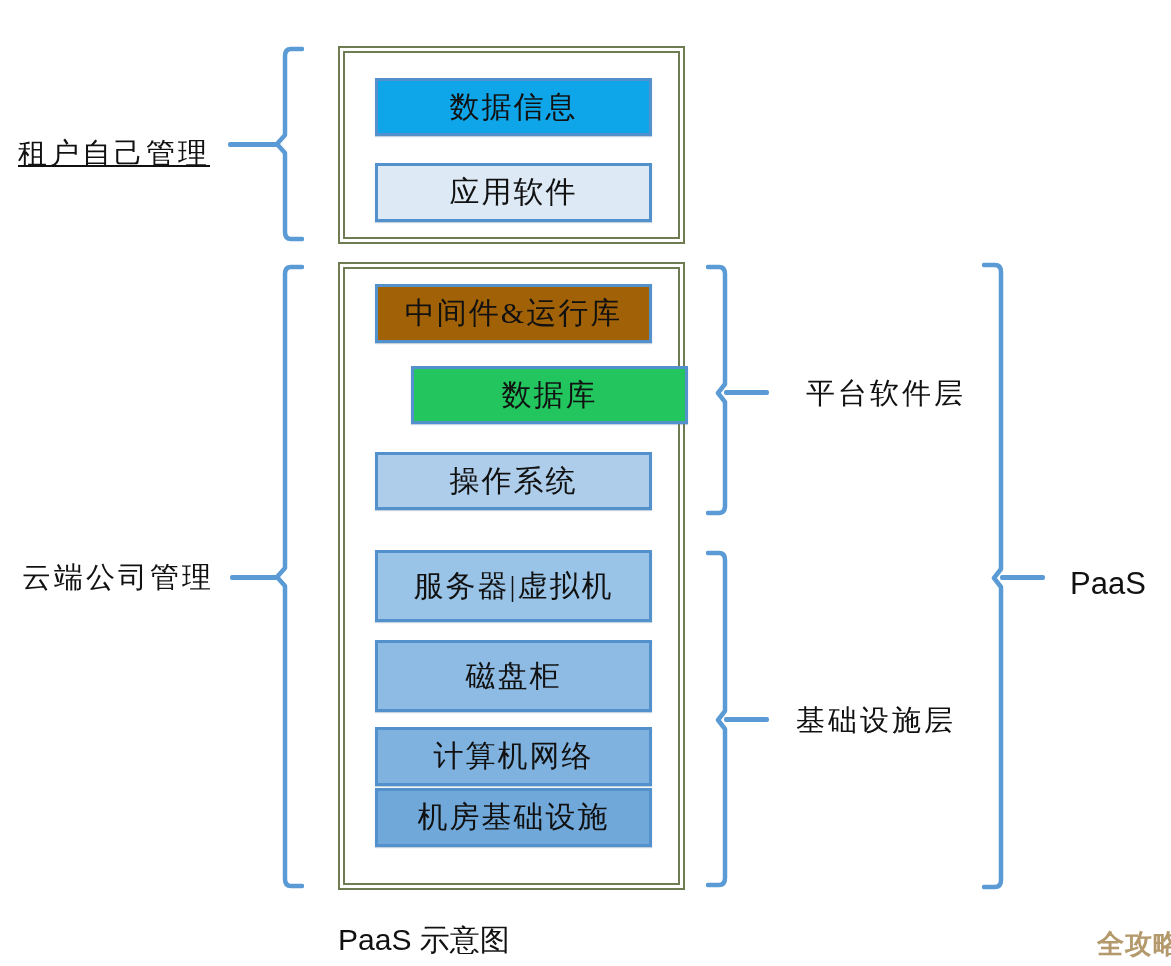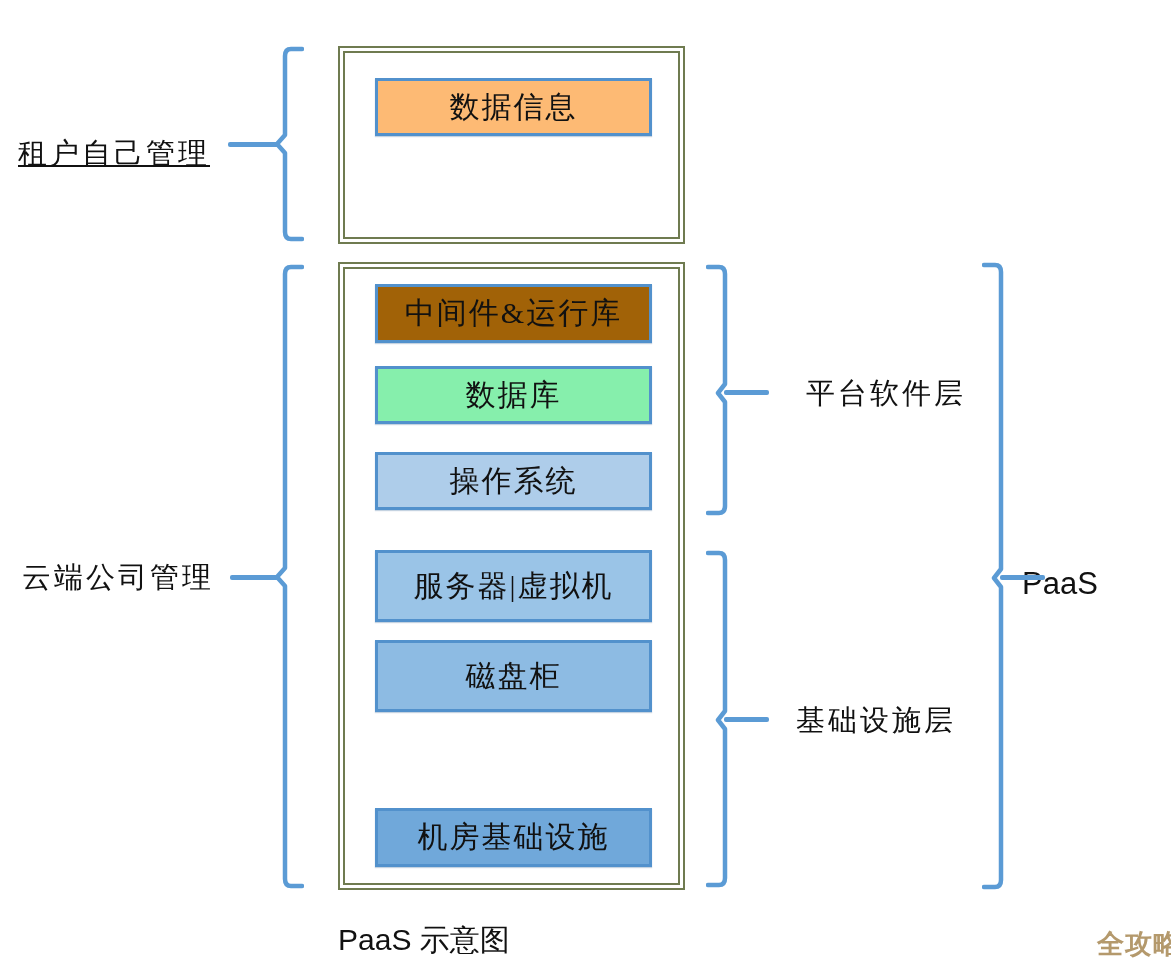--- a/index.html
+++ b/index.html
@@ -46,42 +46,44 @@
 
 <div class="canvas">
 
   <div class="frame" style="left:338px;top:46px;width:347px;height:198px;">
     <div class="inner"></div>
   </div>
   <div class="frame" style="left:338px;top:262px;width:347px;height:628px;">
     <div class="inner"></div>
   </div>
 
-  <div class="box" style="top: 78px; height: 58px; background-color: #fdba74;">数据信息</div>
+  <div class="box" style="top: 78px; height: 58px; background-color: #0ea5e9;">数据信息</div>
+  <div class="box" style="top: 163px; height: 59px; background-color: rgb(221, 234, 246);">应用软件</div>
 
   <div class="box" style="top: 284px; height: 59px; background-color: #a16207;">中间件&amp;运行库</div>
-  <div class="box" style="top: 366px; height: 58px; background-color: #86efac;">数据库</div>
+  <div class="box" style="top: 366px; height: 58px; background-color: #22c55e; margin-left: 36px;">数据库</div>
   <div class="box" style="top: 452px; height: 58px; background-color: rgb(174, 205, 234);">操作系统</div>
   <div class="box" style="top: 550px; height: 72px; background-color: rgb(154, 196, 231);">服务器|虚拟机</div>
   <div class="box" style="top: 640px; height: 72px; background-color: rgb(141, 187, 227);">磁盘柜</div>
-  <div class="box" style="top: 808px; height: 59px; background-color: rgb(112, 168, 218);">机房基础设施</div>
+  <div class="box" style="top: 727px; height: 59px; background-color: rgb(127, 178, 223);">计算机网络</div>
+  <div class="box" style="top: 788px; height: 59px; background-color: rgb(112, 168, 218);">机房基础设施</div>
 
   <div class="lbl" style="left:18px;top:154px;text-decoration:underline;">租户自己管理</div>
   <div class="connector" style="left:228px;top:142px;width:52px;"></div>
 
   <div class="lbl" style="left:22px;top:578px;">云端公司管理</div>
   <div class="connector" style="left:230px;top:575px;width:50px;"></div>
 
   <div class="lbl" style="left:806px;top:394px;">平台软件层</div>
   <div class="connector" style="left:724px;top:390px;width:45px;"></div>
 
   <div class="lbl" style="left:796px;top:721px;">基础设施层</div>
   <div class="connector" style="left:724px;top:717px;width:45px;"></div>
 
-  <div class="lbl sans" style="left:1022px;top:584px;font-size:31px;">PaaS</div>
+  <div class="lbl sans" style="left:1070px;top:584px;font-size:31px;">PaaS</div>
   <div class="connector" style="left:1000px;top:575px;width:45px;"></div>
 
   <svg class="brace" style="left:274px;top:46px;" width="30" height="196" viewBox="0 0 30 196">
     <path d="M28,3 L17,3 Q11,3 11,10 L11,89 L3,98 L11,107 L11,186 Q11,193 17,193 L28,193" fill="none" stroke="currentColor" stroke-width="4.5" stroke-linecap="round" stroke-linejoin="round"></path>
   </svg>
 
   <svg class="brace" style="left:274px;top:264px;" width="30" height="625" viewBox="0 0 30 625">
     <path d="M28,3 L17,3 Q11,3 11,10 L11,304 L3,313 L11,322 L11,615 Q11,622 17,622 L28,622" fill="none" stroke="currentColor" stroke-width="4.5" stroke-linecap="round" stroke-linejoin="round"></path>
   </svg>
 

